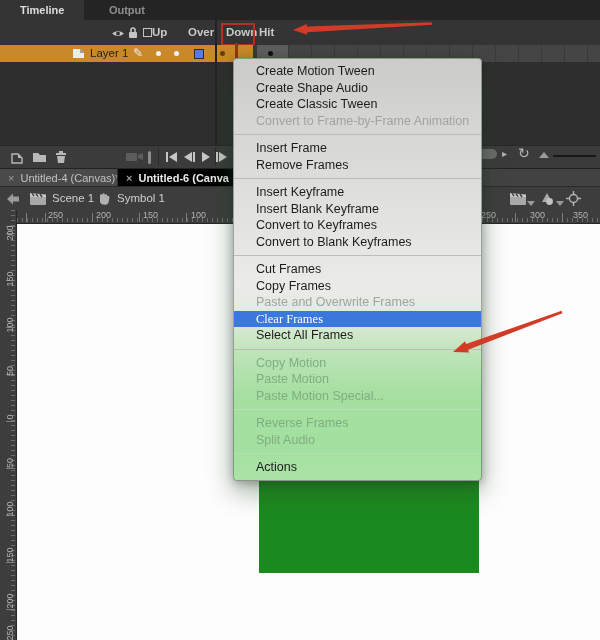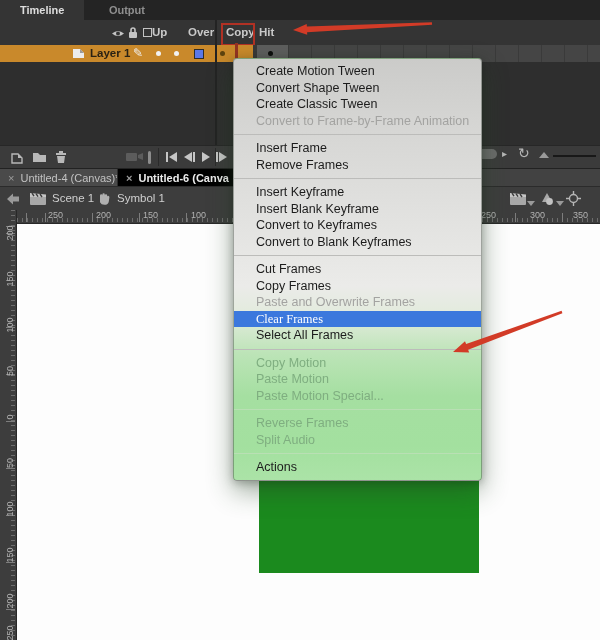--- a/index.html
+++ b/index.html
@@ -14,21 +14,21 @@
   .tl-tab.idle{color:#8f8f8f;}
   .tl-head{left:0;top:20px;width:600px;height:25px;background:#343434;}
   .col-label{position:absolute;top:6px;font-size:11.5px;font-weight:bold;color:#c9c9c9;}
   .down-box{left:221px;top:23px;width:30px;height:19px;border:2px solid #b13124;}
   .tl-layerrow{left:0;top:45px;width:600px;height:17px;background:#434343;}
   .layer-orange{left:0;top:0;width:253px;height:17px;background:#c9892b;}
   .frames-gap{left:253px;top:0;width:4px;height:17px;background:#383838;}
   .hit-cell{left:257px;top:0;width:31px;height:17px;background:#5d5d5d;}
   .frames-rest{left:288px;top:0;width:312px;height:17px;background:#454545;
       background-image:repeating-linear-gradient(90deg,#3a3a3a 0 1px,transparent 1px 23px);}
-  .layer-name{position:absolute;left:90px;top:2px;font-size:11.5px;font-weight:bold;color:#2a2214;}
+  .layer-name{position:absolute;left:90px;top:2px;font-size:11.5px;font-weight:normal;color:#2a2214;}
   .playhead{left:235px;top:43px;width:3px;height:19px;background:#933322;}
   .kf-dot{left:220px;top:51px;width:5px;height:5px;border-radius:50%;background:#5e430f;}
   .hit-dot{left:268px;top:51px;width:5px;height:5px;border-radius:50%;background:#0d0d0d;}
   .tl-body{left:0;top:62px;width:600px;height:83px;background:#2e2e2e;}
   .tl-divider{left:215px;top:20px;width:2px;height:148px;background:#232323;}
   .tl-bottom{left:0;top:145px;width:600px;height:23px;background:#3b3b3b;border-top:1px solid #272727;box-sizing:border-box;}
   .vsep{position:absolute;top:2px;width:1px;height:18px;background:#2a2a2a;}
 
   .tri-r{display:inline-block;width:0;height:0;border-top:5px solid transparent;border-bottom:5px solid transparent;border-left:8px solid #c6c6c6;}
   .tri-l{display:inline-block;width:0;height:0;border-top:5px solid transparent;border-bottom:5px solid transparent;border-right:8px solid #c6c6c6;}
@@ -110,21 +110,21 @@
       <path d="M1 4.5 Q7 -0.5 13 4.5 Q7 9.5 1 4.5 Z" fill="#c4c4c4"></path>
         <circle cx="7" cy="4.5" r="2" fill="#343434"></circle>
     </svg>
     <svg class="icn" style="left:128px;top:6px" width="10" height="13" viewBox="0 0 10 13">
       <path d="M3 6 V4 a2 2 0 0 1 4 0 v2" stroke="#c4c4c4" stroke-width="1.6" fill="none"></path>
       <rect x="1" y="6" width="8" height="6" rx="1" fill="#c4c4c4"></rect>
     </svg>
     <span class="icn sq-outline" style="left:143px;top:8px"></span>
     <span class="col-label" style="left:152px">Up</span>
     <span class="col-label" style="left:188px">Over</span>
-    <span class="col-label" style="left:226px">Copy</span>
+    <span class="col-label" style="left:226px">Down</span>
     <span class="col-label" style="left:259px">Hit</span>
   </div>
   <div class="abs down-box"></div>
 
   <div class="abs tl-layerrow">
     <div class="abs layer-orange"></div>
     <div class="abs frames-gap"></div>
     <div class="abs hit-cell"></div>
     <div class="abs frames-rest"></div>
     <svg class="icn" style="left:72px;top:3px" width="13" height="11" viewBox="0 0 13 11">
@@ -253,21 +253,21 @@
     <span class="v-lab" style="top:340px">150</span>
     <span class="v-lab" style="top:386px">200</span>
     <span class="v-lab" style="top:418px">250</span>
   </div>
 
   <div class="abs stage"></div>
   <div class="abs green-rect"></div>
 
   <div class="abs menu">
     <div class="mi">Create Motion Tween</div>
-    <div class="mi">Convert Shape Tween</div>
+    <div class="mi">Create Shape Audio</div>
     <div class="mi">Create Classic Tween</div>
     <div class="mi dis">Convert to Frame-by-Frame Animation</div>
     <div class="sep"></div>
     <div class="mi">Insert Frame</div>
     <div class="mi">Remove Frames</div>
     <div class="sep"></div>
     <div class="mi">Insert Keyframe</div>
     <div class="mi">Insert Blank Keyframe</div>
     <div class="mi">Convert to Keyframes</div>
     <div class="mi">Convert to Blank Keyframes</div>

